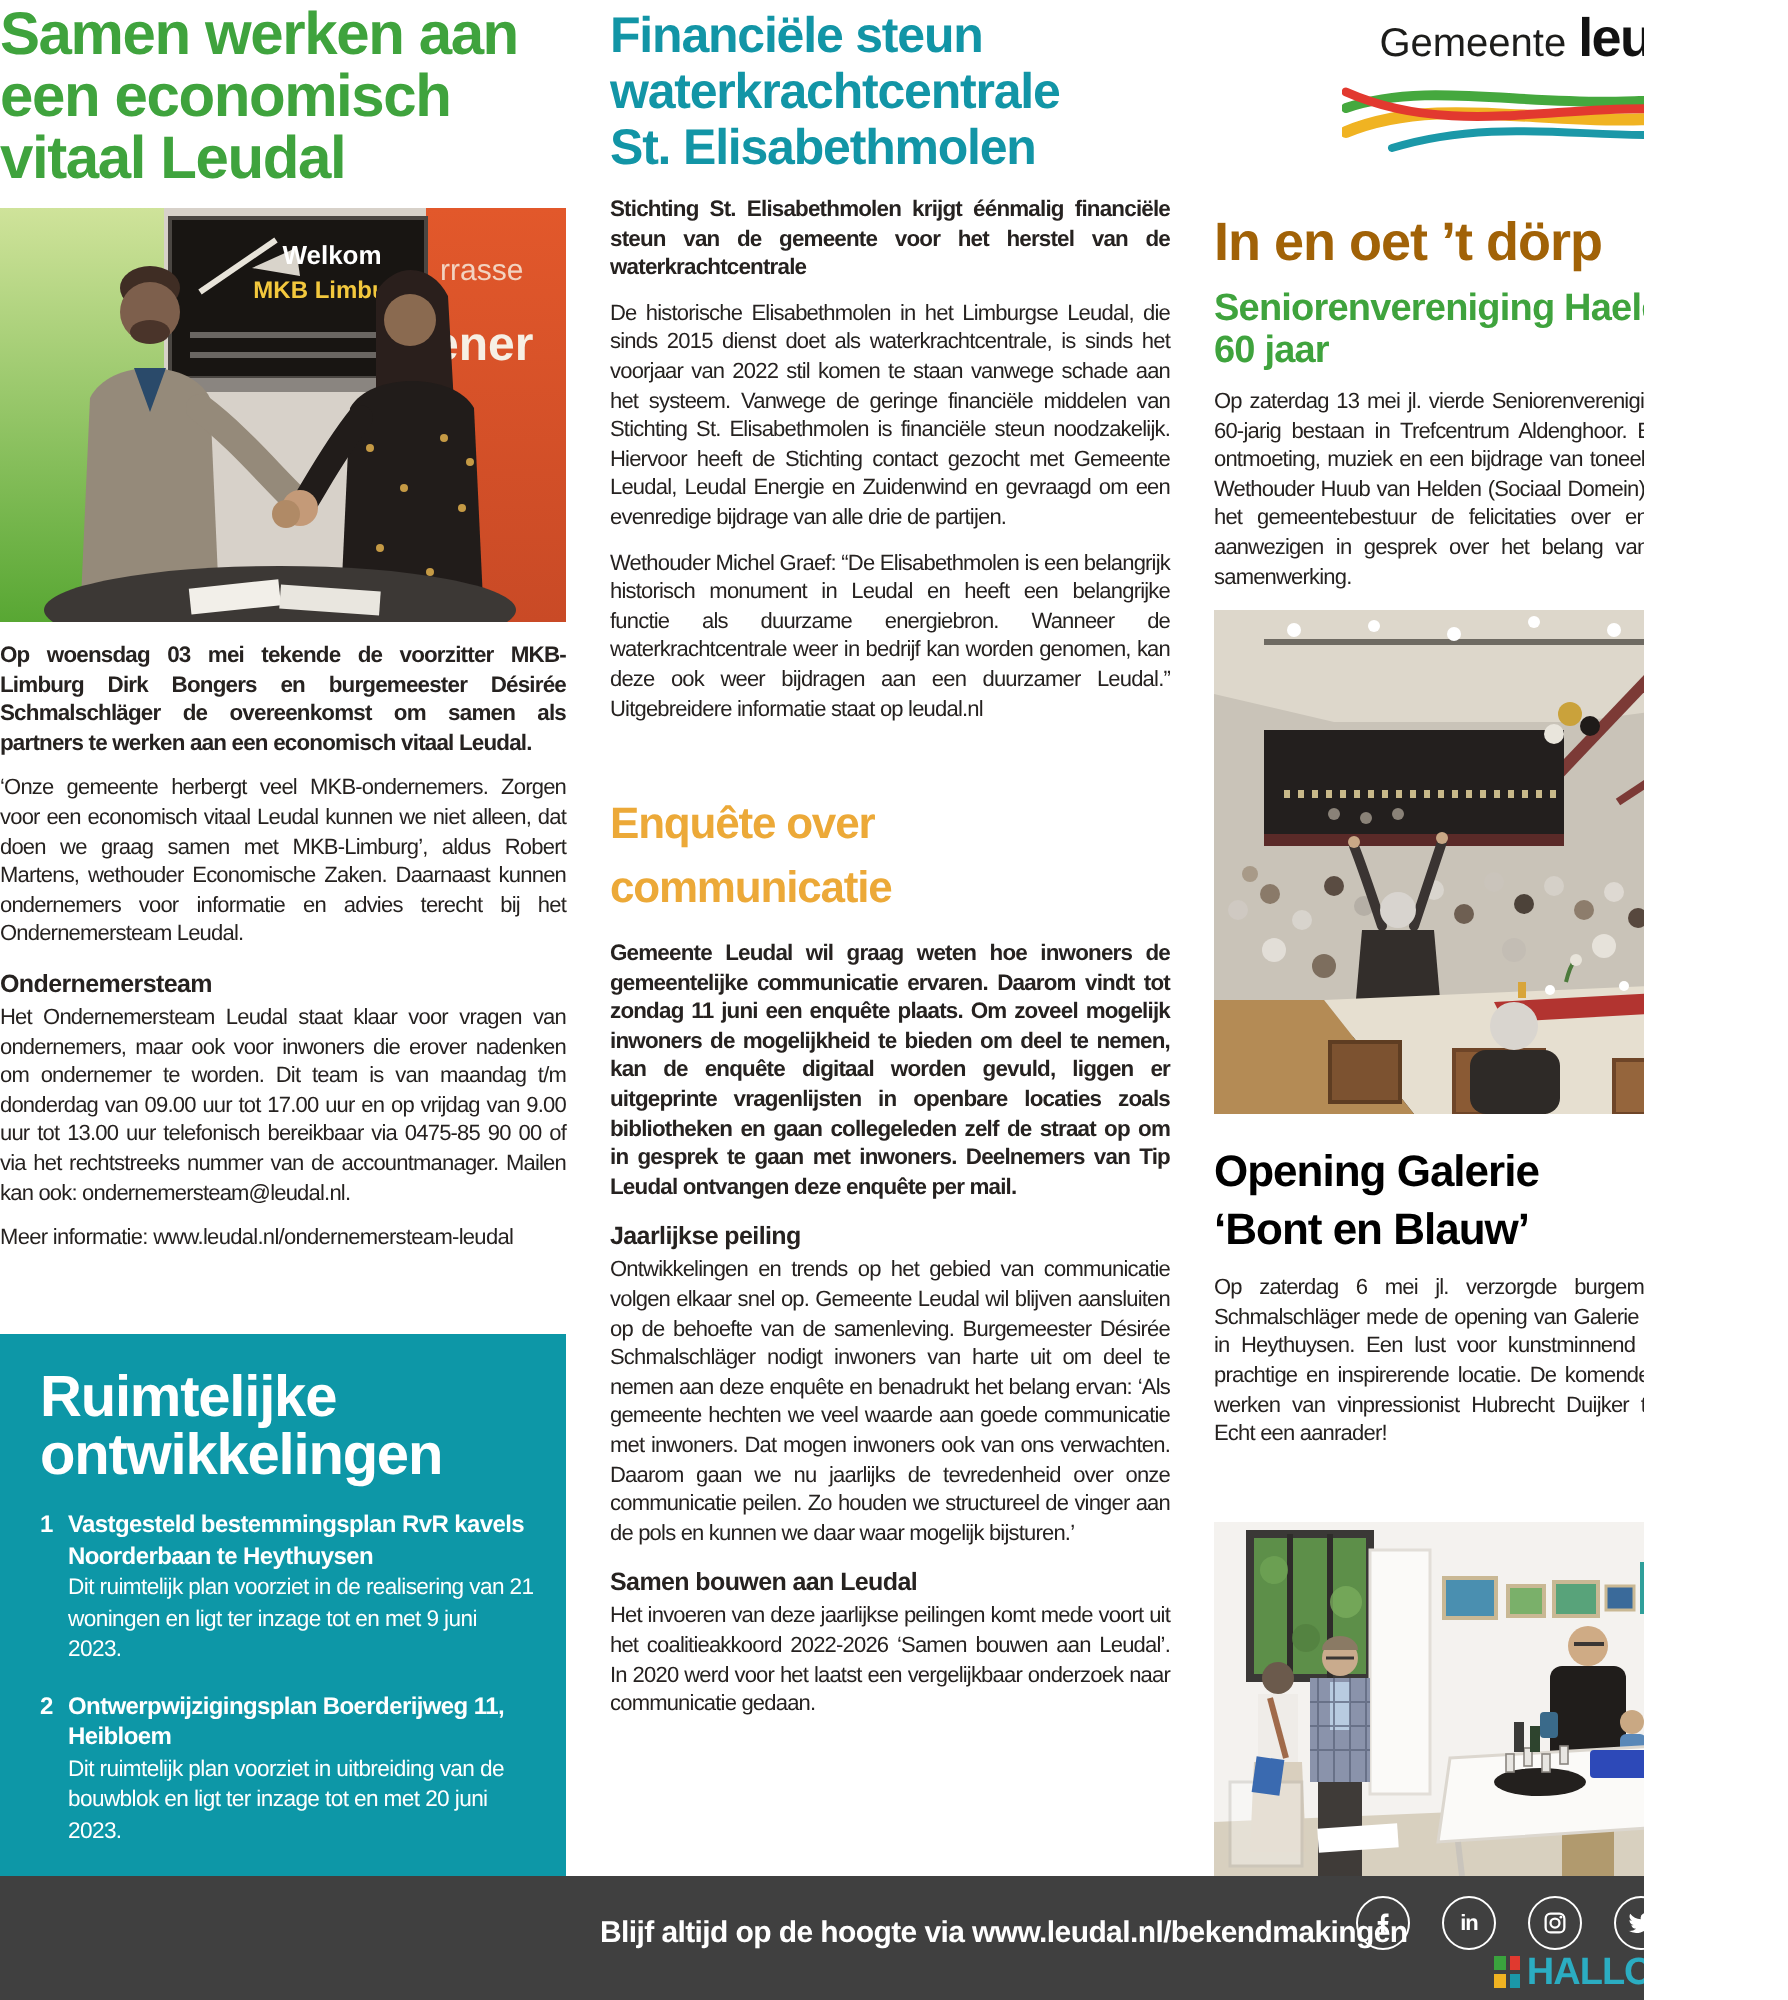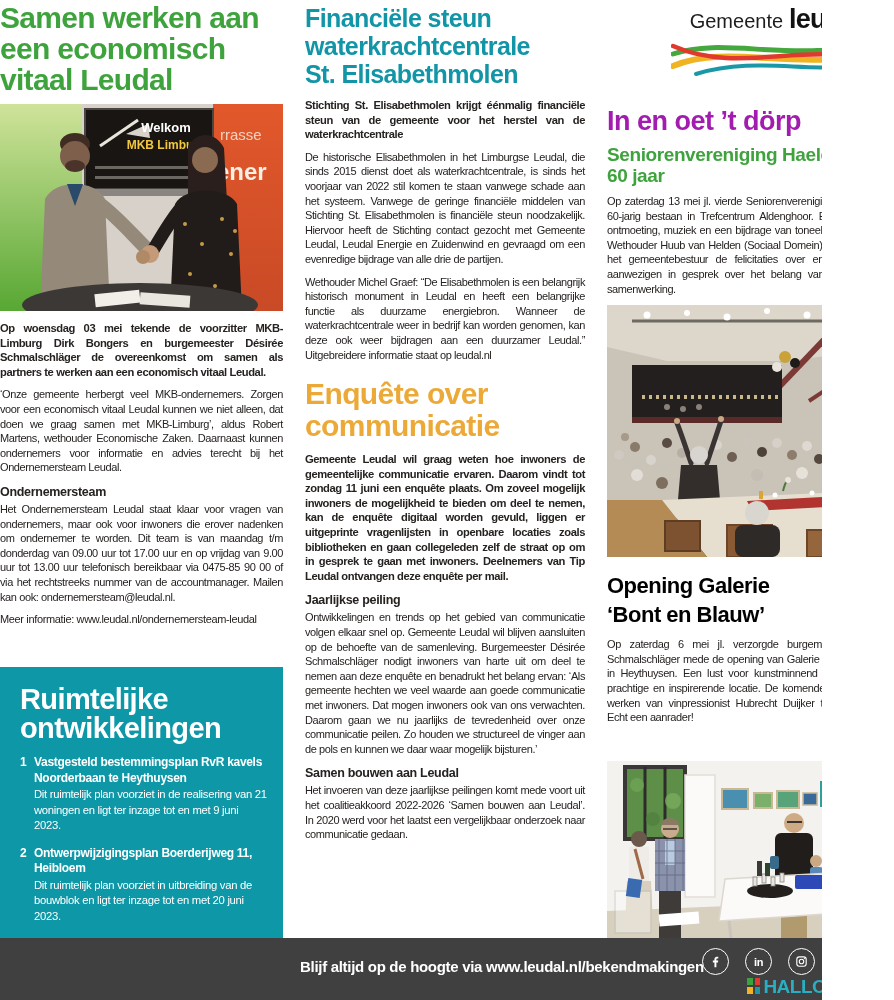--- a/index.html
+++ b/index.html
@@ -9,22 +9,22 @@
   .col { position:absolute; top:0; }
   .col-left  { left:0;   width:283px; height:938px; display:flex; flex-direction:column; }
   .col-mid   { left:305px; width:280px; }
   .col-right { left:607px; width:287px; height:938px; display:flex; flex-direction:column; }
   .col-left > *, .col-right > * { flex:none; }
 
   .hl { font-weight:bold; margin:0; }
   .hl span { display:block; }
   .hl-green   { color:#3fa33d; font-size:30px; line-height:31px; letter-spacing:-0.7px; margin-top:2px; }
   .hl-teal    { color:#1295a6; font-size:25px; line-height:28px; letter-spacing:-0.6px; margin-top:4px; }
-  .hl-gold    { color:#eca938; font-size:30px; line-height:32px; letter-spacing:-0.6px; margin-top:16px; }
-  .hl-green2  { color:#a21caf; font-size:27px; line-height:30px; letter-spacing:-0.5px; margin-top:24px; }
+  .hl-gold    { color:#eca938; font-size:22px; line-height:32px; letter-spacing:-0.6px; margin-top:34px; }
+  .hl-green2  { color:#a16207; font-size:27px; line-height:30px; letter-spacing:-0.5px; margin-top:24px; }
   .hl-green3  { color:#000000; font-size:22px; line-height:29px; letter-spacing:-0.5px; margin-top:14px; }
   .subhl      { color:#3fa33d; font-size:19px; line-height:21px; font-weight:bold; letter-spacing:-0.4px; margin:8px 0 0; }
   .subhl span { display:block; }
 
   .lead, .bodytxt { font-size:11px; line-height:14.6px; letter-spacing:-0.4px; text-align:justify; margin:8px 0 0; }
   .lead { font-weight:bold; font-size:11.2px; margin-top:10px; }
   .sub  { font-size:12.5px; font-weight:bold; letter-spacing:-0.3px; margin:10px 0 0; }
   .tight { margin-top:3px; }
   .moreinfo { font-size:11px; letter-spacing:-0.35px; white-space:nowrap; margin:9px 0 0; }
 
@@ -44,21 +44,21 @@
 
   .logo { margin:4px auto 0 64px; width:210px; }
   .logo-text { display:flex; align-items:baseline; justify-content:center; gap:6px; }
   .logo-g { font-size:20px; color:#1d1d1b;text-align:right; }
   .logo-l { font-size:27px; font-weight:800; color:#121212; letter-spacing:-0.8px; }
   .logo svg { display:block; margin-top:1px; }
 
   .footer { position:absolute; left:0; top:938px; width:894px; height:62px; background:#404040; }
   .footer-text { position:absolute; left:300px; top:20px; color:#fff; font-weight:bold;
                  font-size:15px; letter-spacing:-0.3px; }
-  .socials { position:absolute; right:36px; top:10px; display:flex; gap:16px; }
+  .socials { position:absolute; right:60px; top:10px; display:flex; gap:16px; }
   .soc { width:27px; height:27px; border:1.6px solid #fff; border-radius:50%; box-sizing:border-box;
          display:flex; align-items:center; justify-content:center; background:transparent; padding:0; cursor:pointer; }
   .ln-glyph { color:#fff; font-weight:bold; font-size:11px; letter-spacing:-0.5px;
               font-family:"Liberation Sans", sans-serif; }
   .watermark { position:absolute; right:2px; bottom:4px; display:flex; align-items:flex-end; gap:3px; }
   .wm-grid { width:13px; height:16px; display:grid; grid-template-columns:1fr 1fr; grid-template-rows:1fr 1fr;
              gap:1.5px; margin-bottom:2px; }
   .wm-grid i { display:block; }
   .wm-grid i:nth-child(1){ background:#3aa33d; } .wm-grid i:nth-child(2){ background:#e0392f; }
   .wm-grid i:nth-child(3){ background:#f0b322; } .wm-grid i:nth-child(4){ background:#1b98a8; }

